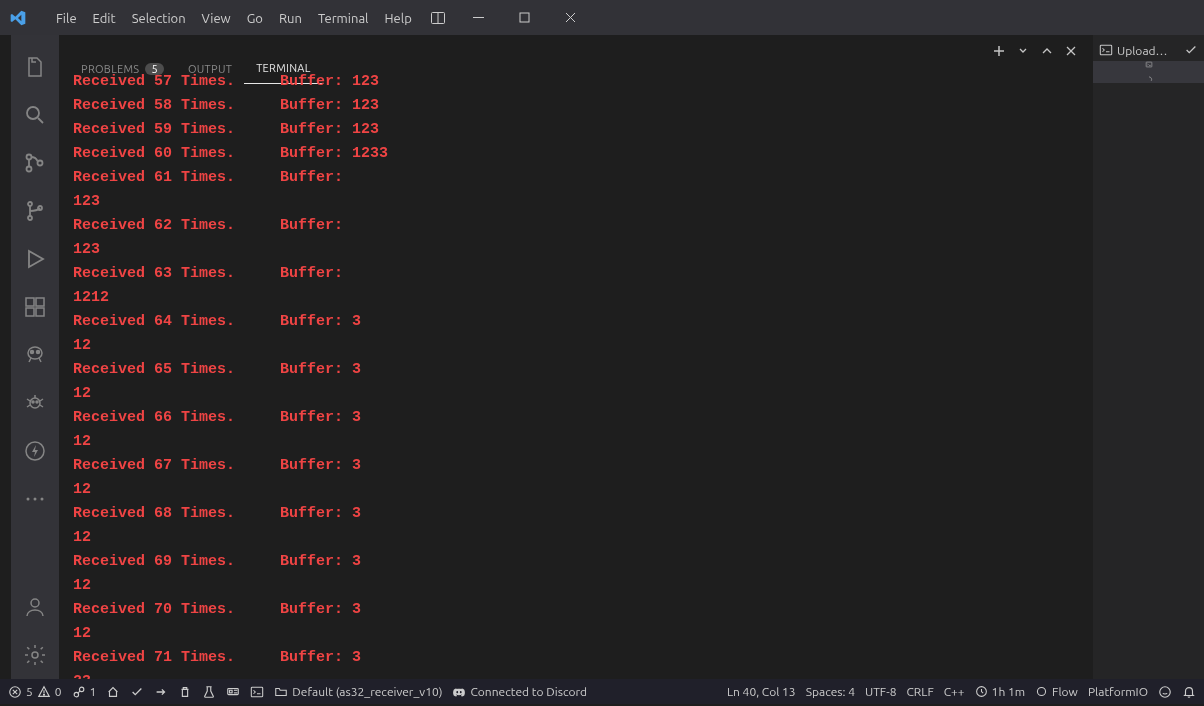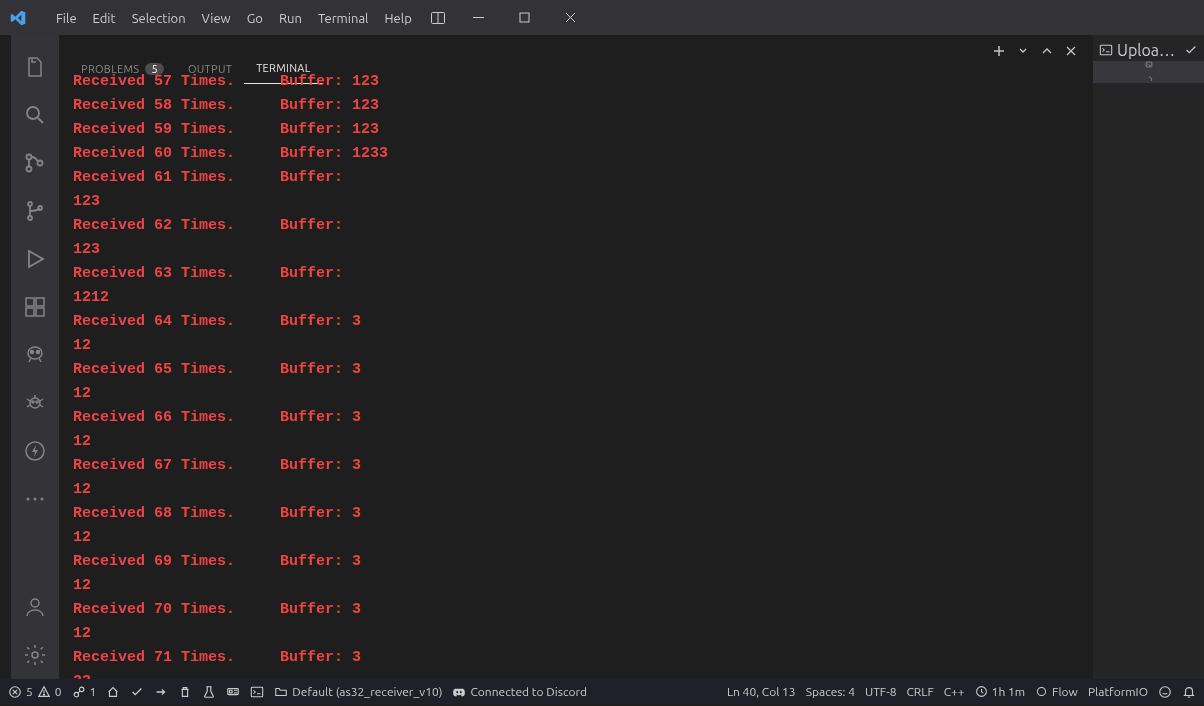--- a/index.html
+++ b/index.html
@@ -64,21 +64,21 @@
   font-size: 15px; line-height: 24px; color: #ef4444;
   white-space: pre; overflow: hidden; font-weight: bold;
 }
 
 .right-panel {
   width: 112px; background: #252526; border-left: 1px solid #1e1e1e;
   padding-top: 4px;
 }
 .task-item {
   height: 22px; display: flex; align-items: center;
-  padding: 0 6px; font-size: 16px; color: #cccccc; gap: 4px;
+  padding: 0 6px; font-size: 12px; color: #cccccc; gap: 4px;
   white-space: nowrap; overflow: hidden;
 }
 .task-item.active { background: #37373d; flex-direction: column; }
 
 .statusbar {
   height: 25px; background: #20202a;
   display: flex; align-items: center; color: #cccccc;
   font-size: 12px; padding: 0 8px; gap: 10px;
 }
 .status-item { display: flex; align-items: center; gap: 4px; cursor: pointer; white-space: nowrap; }

